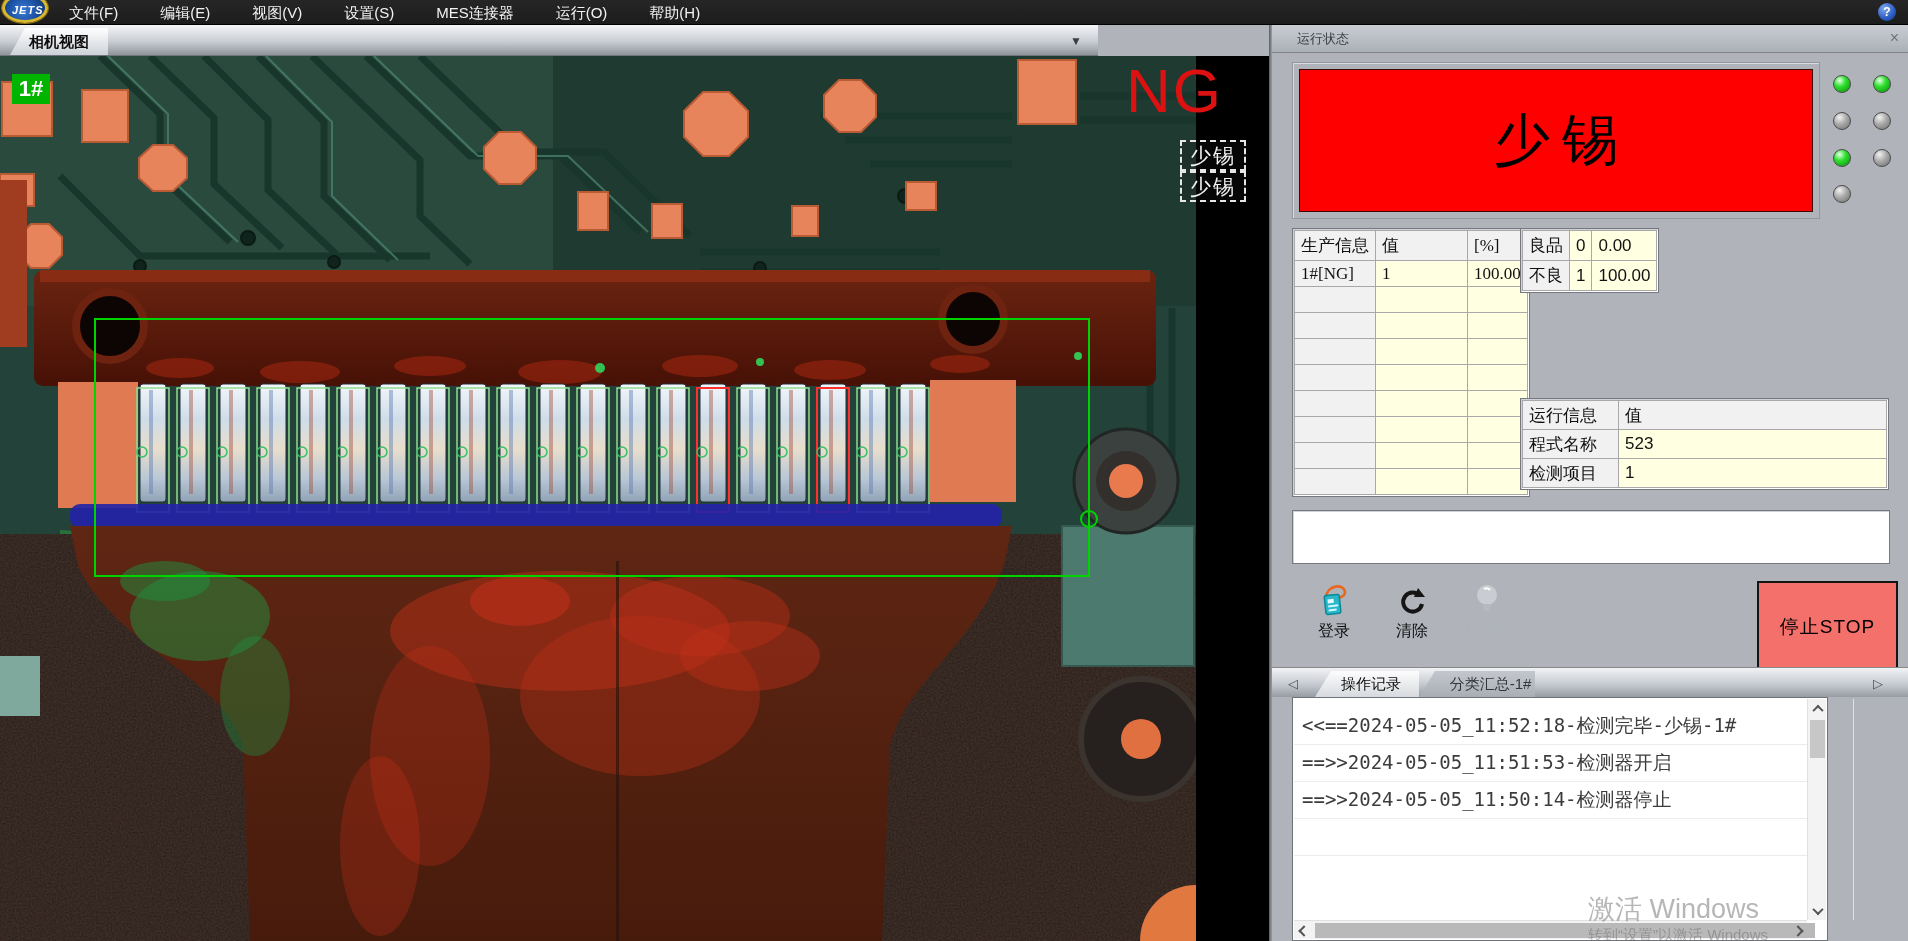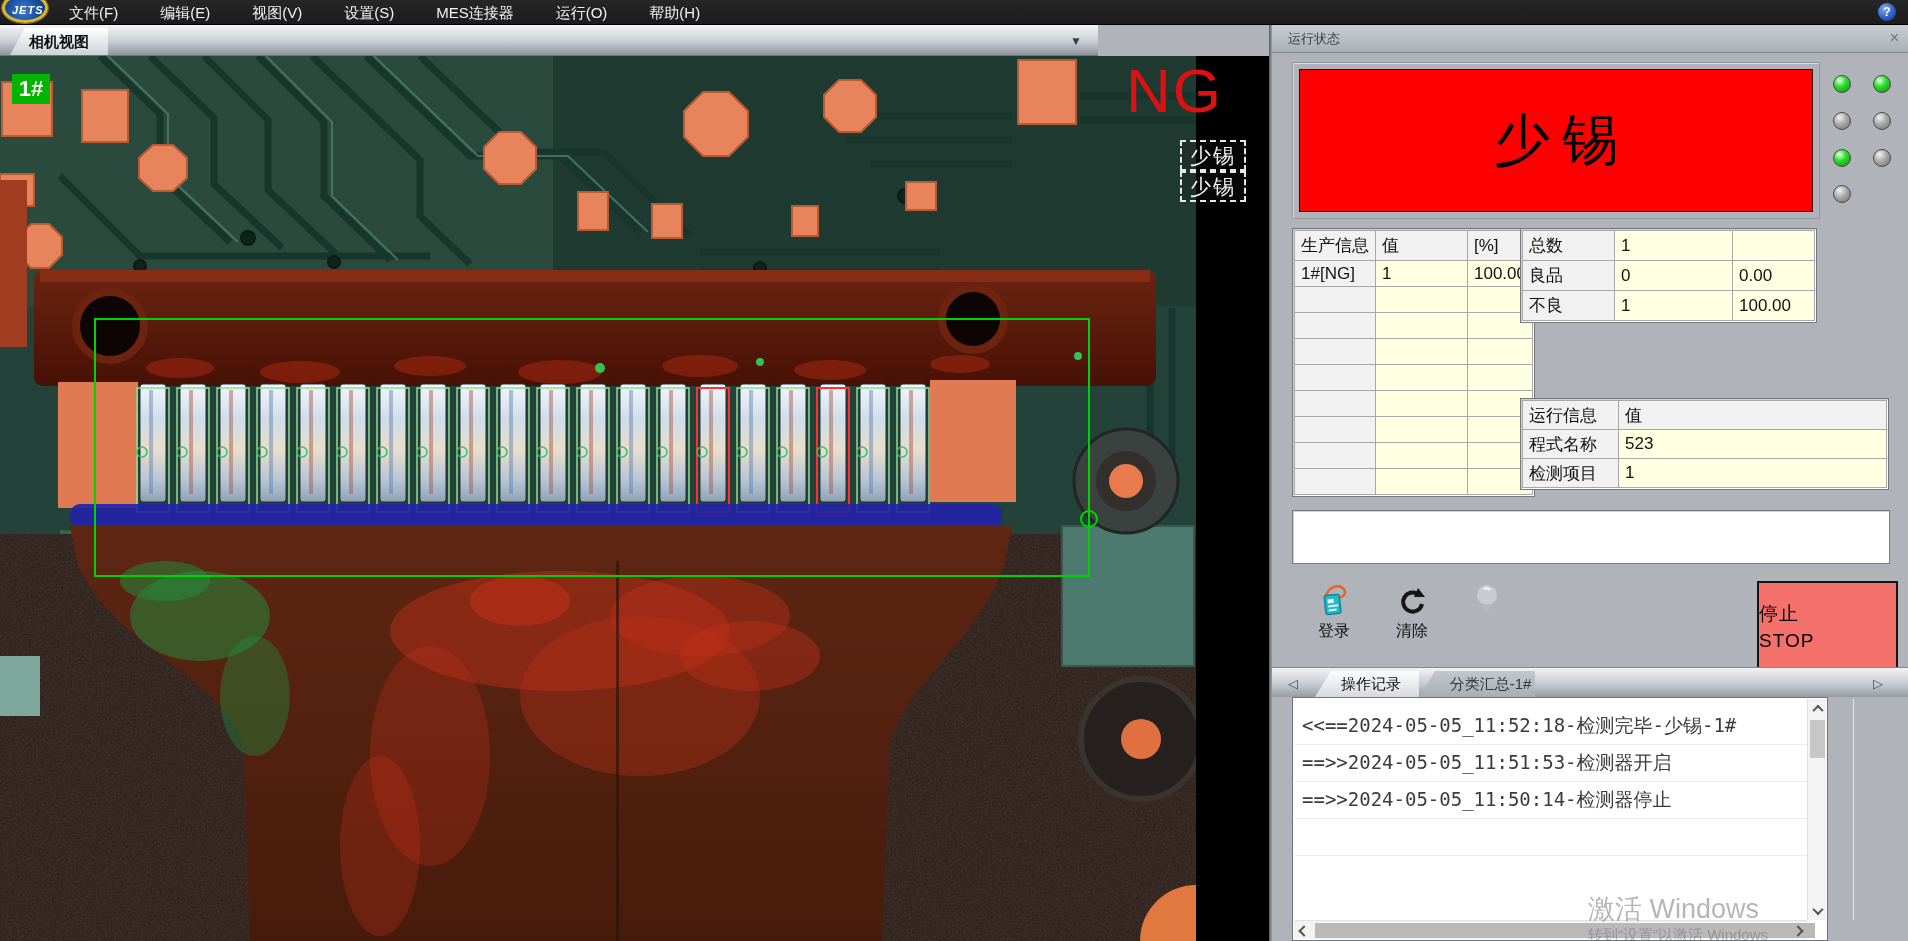--- a/index.html
+++ b/index.html
@@ -52,21 +52,21 @@
     background:rgba(25,25,25,.25); font-size:21px; text-align:center; line-height:27px; letter-spacing:2px;
   }
   .defect-box.b1{ top:84px; } .defect-box.b2{ top:115px; }
   
   .vdivider{ position:absolute; left:1269px; top:25px; width:3px; height:916px;
     background:linear-gradient(90deg,#5a5e64,#9aa0a8); }
   
   .right-panel{ position:absolute; left:1272px; top:25px; width:636px; height:916px; }
   .panel-title{
     position:relative; height:28px; background:linear-gradient(#c9cdd3,#aab0b7);
-    border-bottom:1px solid #80858c; font-size:13px; color:#3a3d42; line-height:28px; padding-left:16px;
+    border-bottom:1px solid #80858c; font-size:13px; color:#3a3d42; line-height:28px; padding-left:25px;
   }
   .panel-close{ position:absolute; right:9px; top:0; font-size:16px; color:#6f7378; line-height:26px; }
   .panel-body{ position:relative; width:636px; height:888px; background:#b0b4ba; overflow:hidden; }
   
   .alarm-frame{
     position:absolute; left:20px; top:9px; width:528px; height:157px;
     border:1px solid #93989e; box-shadow:inset 1px 1px 0 #d8dbe0;
     background:#b0b4ba;
   }
   .alarm-box{
@@ -96,21 +96,21 @@
   
   .msg-box{ position:absolute; left:20px; top:457px; width:598px; height:54px; background:#fff;
     border:1px solid #75797f; box-shadow:inset 1px 1px 0 #cfd2d6; font-size:15px; padding:4px; color:#222;}
   
   .act-btn{ position:absolute; top:524px; width:58px; height:70px; text-align:center; cursor:pointer; }
   .act-btn .ic{ height:40px; display:flex; align-items:flex-end; justify-content:center; }
   .act-btn .cap{ font-size:16px; color:#101010; margin-top:4px; }
   .act-btn.disabled .cap{ color:#aeb3b9; font-size:13px; }
   .stop-btn{
     position:absolute; left:485px; top:528px; width:141px; height:93px; background:#f4706a;
-    border:2px solid #141414; display:flex; flex-direction:column; justify-content:center;
+    border:2px solid #141414; display:flex; flex-direction:row; align-items:center; justify-content:center;
     font-size:19px; color:#000; line-height:1.4; cursor:pointer; letter-spacing:1px;
   }
   
   .log-tabstrip{ position:absolute; left:0; top:614px; width:636px; height:30px;
     background:linear-gradient(#f2f3f5 0%, #c7cbd1 55%, #979da5 100%); border-top:1px solid #888; }
   .log-tab{ position:absolute; bottom:0; height:26px; font-size:15px; text-align:center; line-height:26px;
     clip-path:polygon(16px 0, 100% 0, 100% 100%, 0 100%); padding-left:8px; cursor:pointer;}
   .log-tab.active{ left:43px; width:104px; background:linear-gradient(#fdfdfe,#d7dade); color:#0c0c0c; }
   .log-tab.inactive{ left:147px; width:116px; background:linear-gradient(#c3c7cd,#a9aeb5); color:#33373c;padding-left:27px; }
   .strip-arrow{ position:absolute; top:8px; font-size:13px; color:#4a4e54; cursor:pointer; }
@@ -408,21 +408,21 @@
       </div>
 
       <span class="light green" style="left:561px;top:22px;"></span>
       <span class="light green" style="left:601px;top:22px;"></span>
       <span class="light gray" style="left:561px;top:59px;"></span>
       <span class="light gray" style="left:601px;top:59px;"></span>
       <span class="light green" style="left:561px;top:96px;"></span>
       <span class="light gray" style="left:601px;top:96px;"></span>
       <span class="light gray" style="left:561px;top:132px;"></span>
 
-      <div class="tbl-wrap" style="left:20px;top:175px;">
+      <div class="tbl-wrap" style="left:20px;top:175px;font-family:Liberation Serif, serif;">
         <table class="prod-tbl">
           <tbody>
               <tr class="hrow">
             <th class="hdr" style="width:70px;">生产信息</th>
             <th class="hdr" style="width:92px;">值</th>
             <th class="hdr" style="width:58px;">[%]</th>
           </tr>
           <tr>
                 <td class="lbl">1#[NG]</td>
                 <td class="val">1</td>
@@ -468,25 +468,20 @@
                 <td class="val"></td>
                 <td class="val"></td>
               </tr>
         </tbody>
           </table>
       </div>
 
       <div class="tbl-wrap" style="left:248px;top:175px;">
         <table class="stats-tbl">
           <tbody>
-              <tr>
-                <td class="lbl" style="width:92px;">总数</td>
-                <td class="val" style="width:118px;">1</td>
-                <td class="val" style="width:82px;"></td>
-              </tr>
           <tr>
                 <td class="lbl">良品</td>
                 <td class="val">0</td>
                 <td class="val">0.00</td>
               </tr>
           <tr>
                 <td class="lbl">不良</td>
                 <td class="val">1</td>
                 <td class="val">100.00</td>
               </tr>

